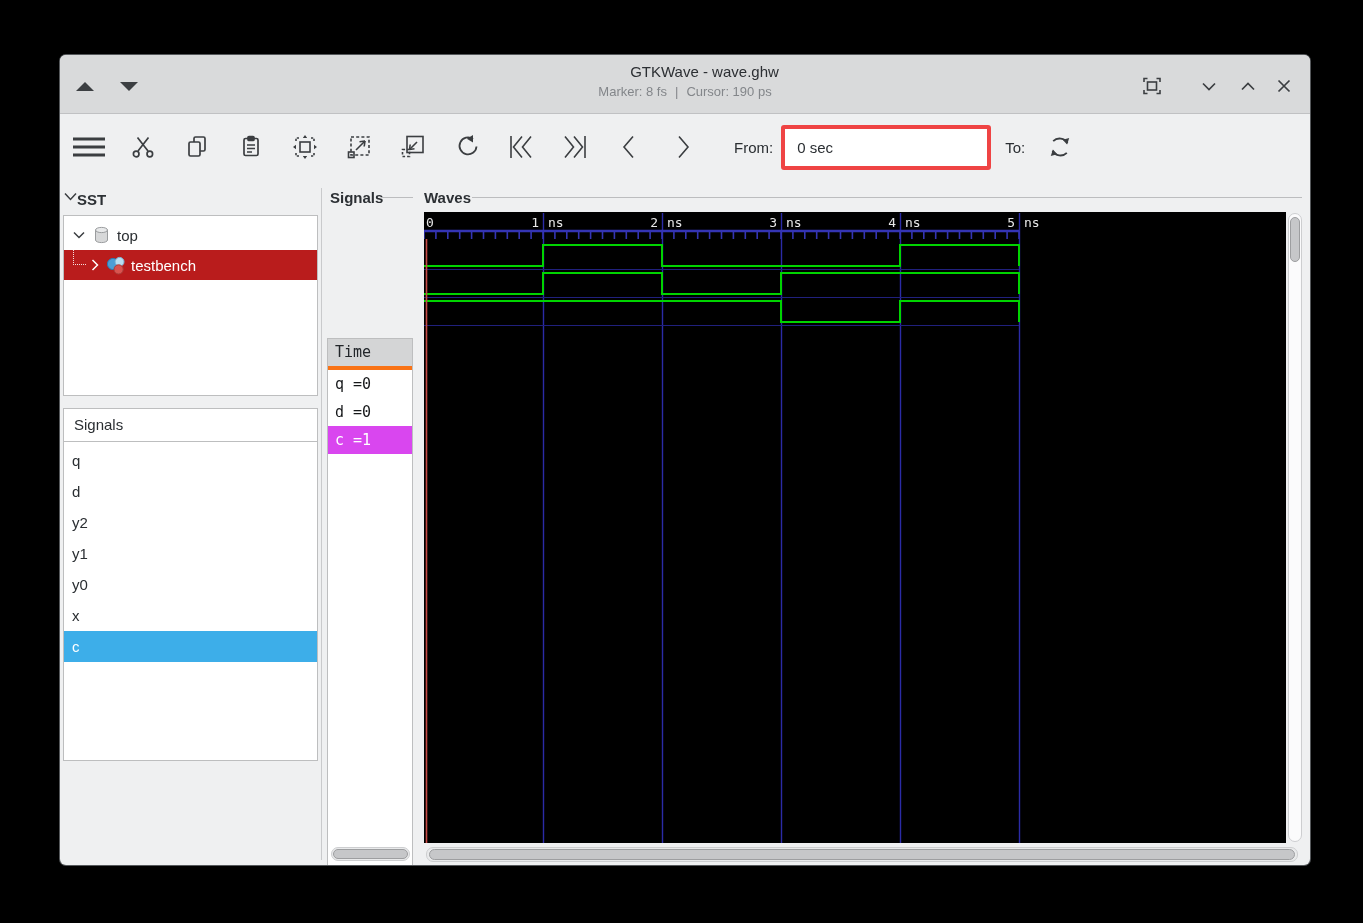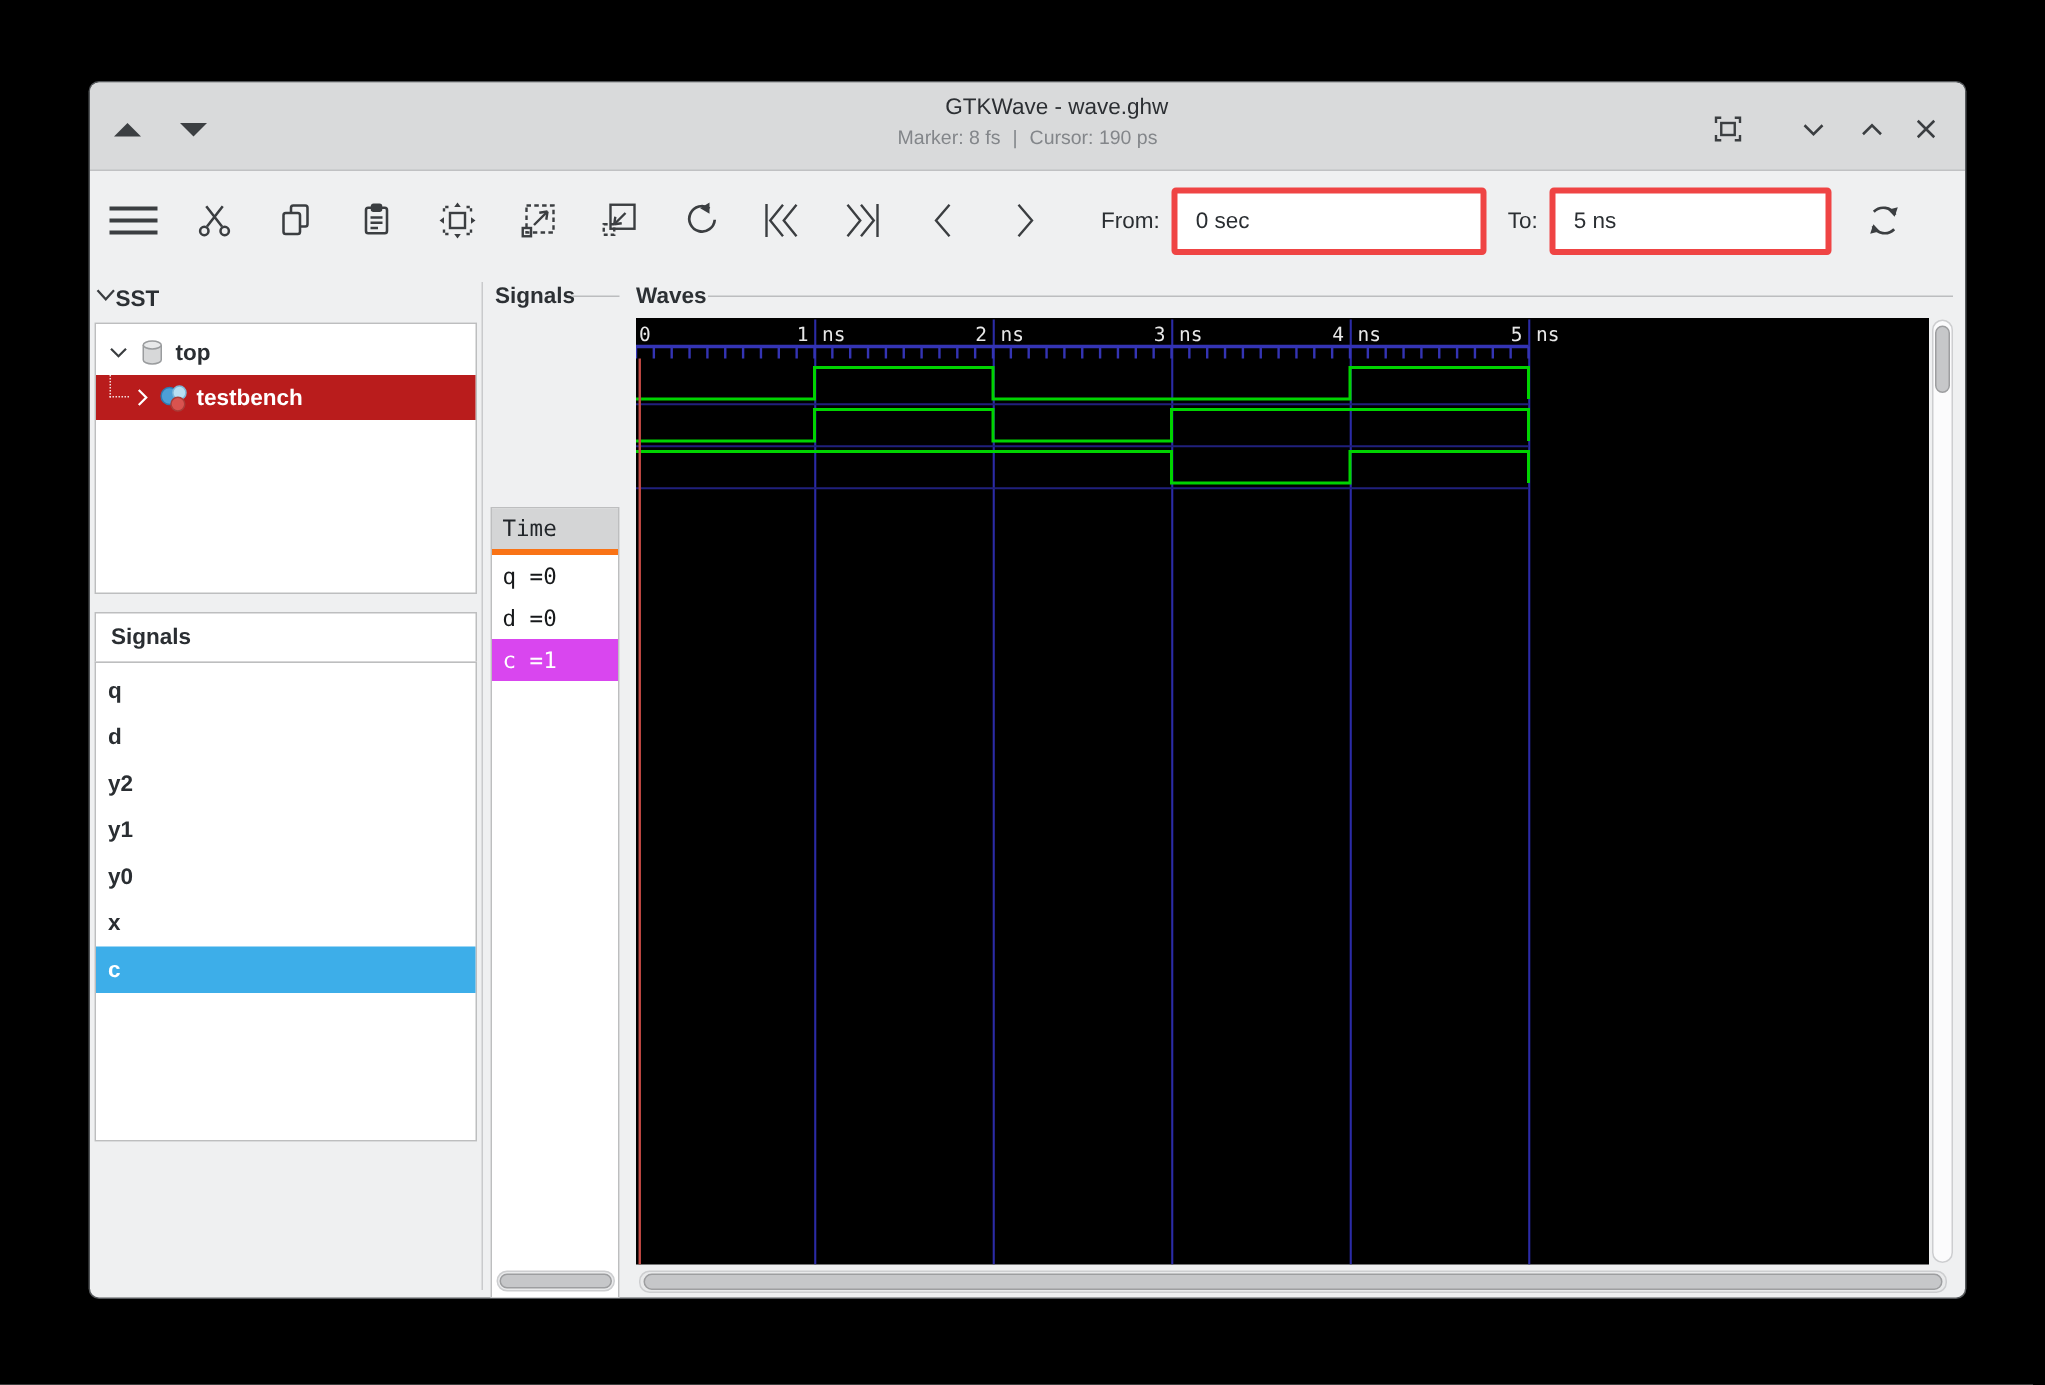--- a/index.html
+++ b/index.html
@@ -21,21 +21,21 @@
   .toolbar{position:absolute;left:0;top:59px;width:100%;height:66px;display:flex;align-items:center;padding-left:10px;box-sizing:border-box;}
   .icon-btn{width:38px;height:42px;margin-right:16px;display:flex;align-items:center;justify-content:center;background:none;border:none;padding:0;flex:0 0 auto;}
   .tb-label{font-size:15px;color:#2a2e32;flex:0 0 auto;}
   .tb-input{height:45px;border:4px solid #ef4444;border-radius:3px;background:#fff;font-size:15px;
     padding:0 12px;color:#2a2e32;box-sizing:border-box;font-family:"Liberation Sans",sans-serif;}
   
   .content{position:absolute;left:0;top:125px;width:100%;height:685px;}
   .pane-label{position:absolute;font-size:15px;color:#2c3034;font-weight:bold;}
   .frame-line{position:absolute;height:1px;background:#bcbdbf;}
   .vdivider{position:absolute;width:1px;background:#c9cacc;}
-  .whitebox{position:absolute;background:#fff;border:1px solid #bdbebf;box-sizing:border-box;font-weight:bold;}
+  .whitebox{position:absolute;background:#fff;border:1px solid #bdbebf;box-sizing:border-box;}
   
   .sst-chevron{position:absolute;left:4px;top:12px;}
   .tree-row{position:relative;height:30px;display:flex;align-items:center;font-size:15px;color:#2a2e32;}
   .tree-row.selected{background:#b91c1c;color:#fff;}
   .guide{position:absolute;left:9px;top:-4px;width:12px;height:18px;
     border-left:1px dotted rgba(255,255,255,.85);border-bottom:1px dotted rgba(255,255,255,.85);}
   
   .sig-row{height:31px;line-height:31px;padding-left:8px;font-size:15px;color:#2a2e32;}
   .sig-row.selected{background:#3daee9;color:#fff;}
   
@@ -165,21 +165,20 @@
       </svg>
     </button>
     <button class="icon-btn">
       <svg width="26" height="28" viewBox="0 0 26 28" fill="none" stroke="#3b3e41" stroke-width="1.6">
         <polyline points="9,3.5 18,14 9,24.5"></polyline>
       </svg>
     </button>
     <span class="tb-label" style="margin-left:16px">From:</span>
     <input class="tb-input" style="width: 210px; margin-left: 8px;" readonly="" value="0 sec">
     <span class="tb-label" style="margin-left:14px">To:</span>
-    <input class="tb-input" style="width: 188px; margin-left: 8px;" readonly="" value="5 ns">
     <button class="icon-btn" style="margin-left:16px">
       <svg width="28" height="28" viewBox="0 0 28 28" fill="none" stroke="#3b3e41" stroke-width="1.8">
         <path d="M7.2,8.2 A9,9 0 0 1 21.5,10.2"></path>
         <path d="M21.9,4.6 L21.9,11.4 L16.2,8.2 Z" fill="#3b3e41" stroke="none" transform="rotate(18 21 9)"></path>
         <path d="M20.8,19.8 A9,9 0 0 1 6.5,17.8"></path>
         <path d="M6.1,23.4 L6.1,16.6 L11.8,19.8 Z" fill="#3b3e41" stroke="none" transform="rotate(18 7 19)"></path>
       </svg>
     </button>
   </div>
 

